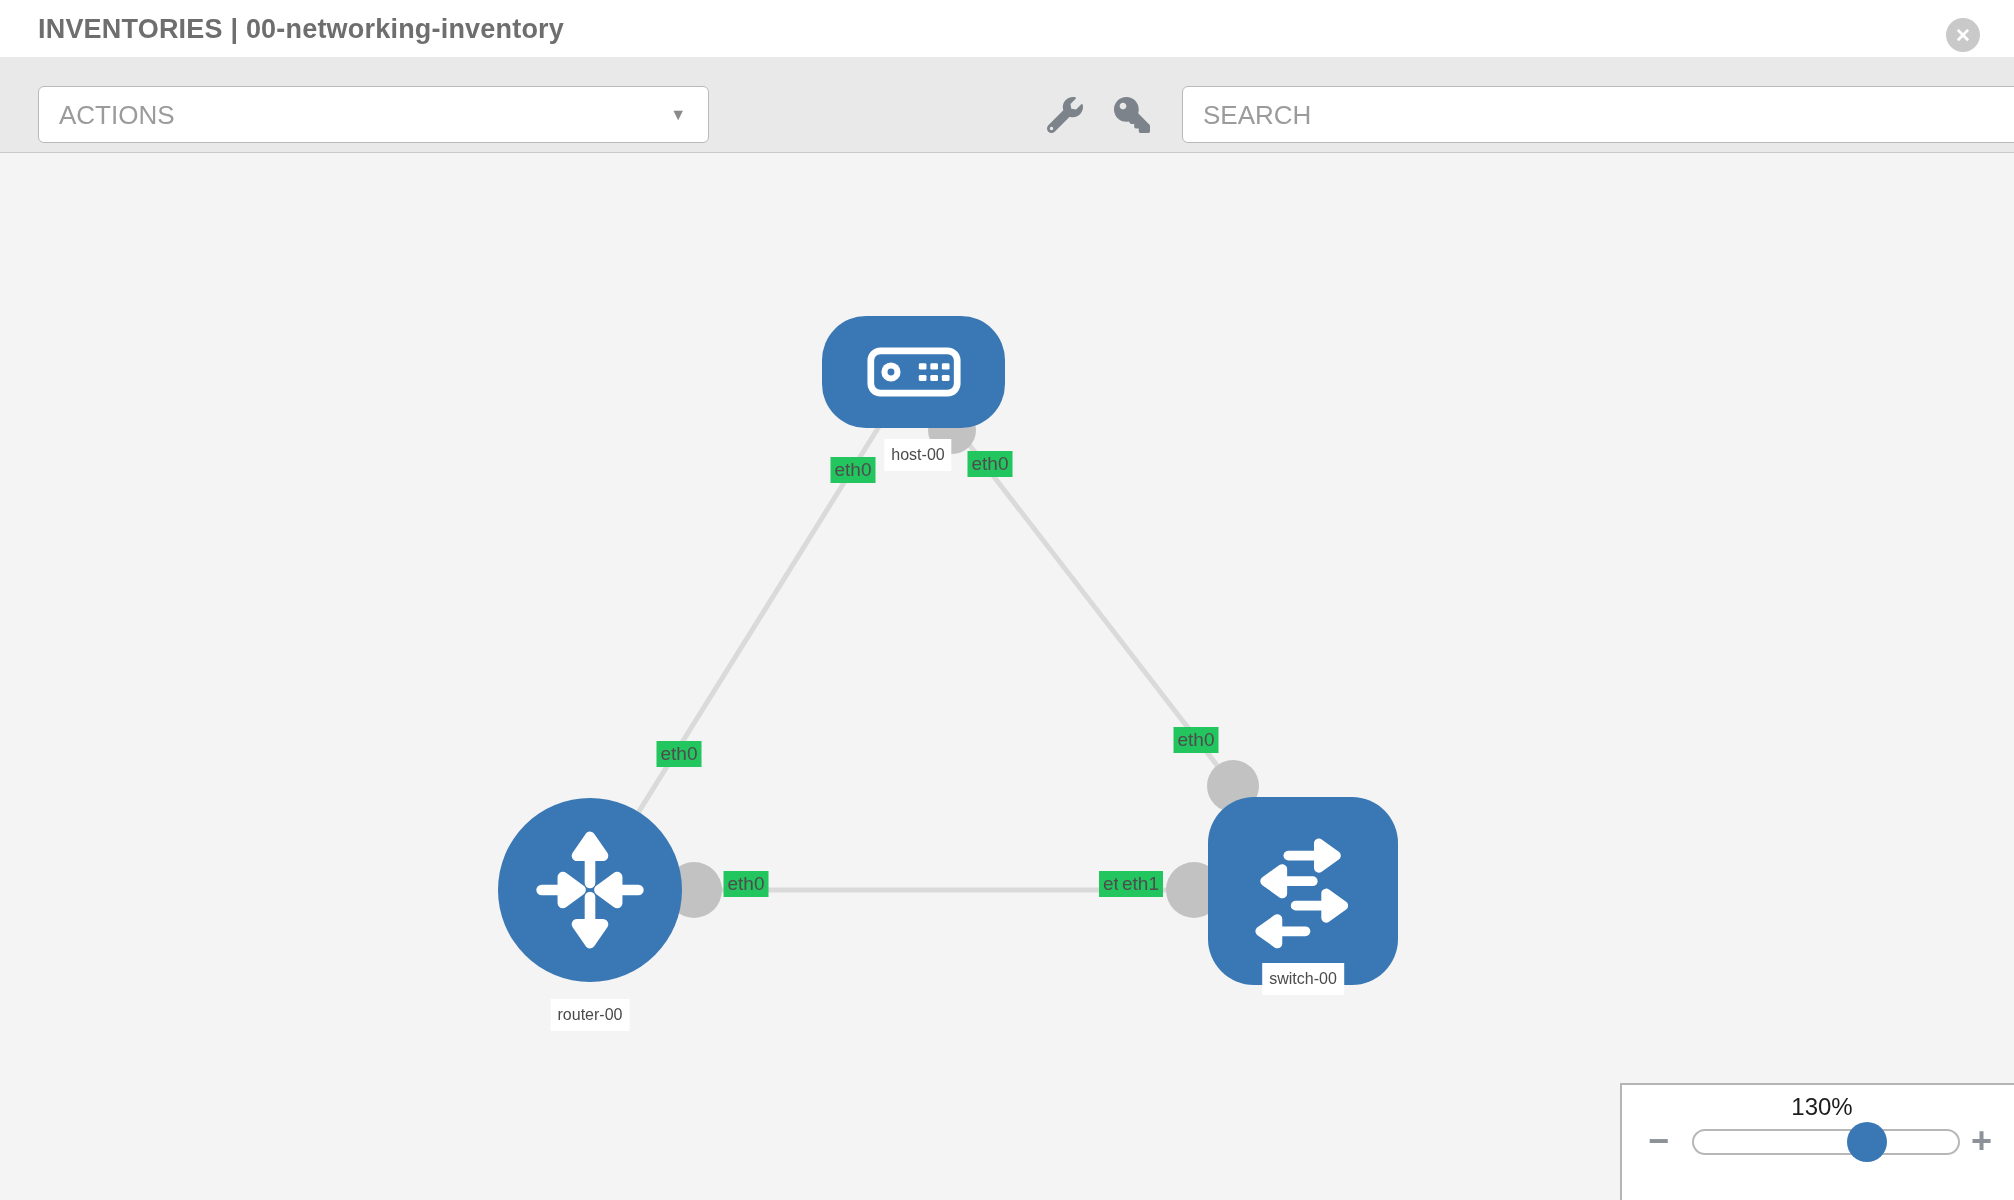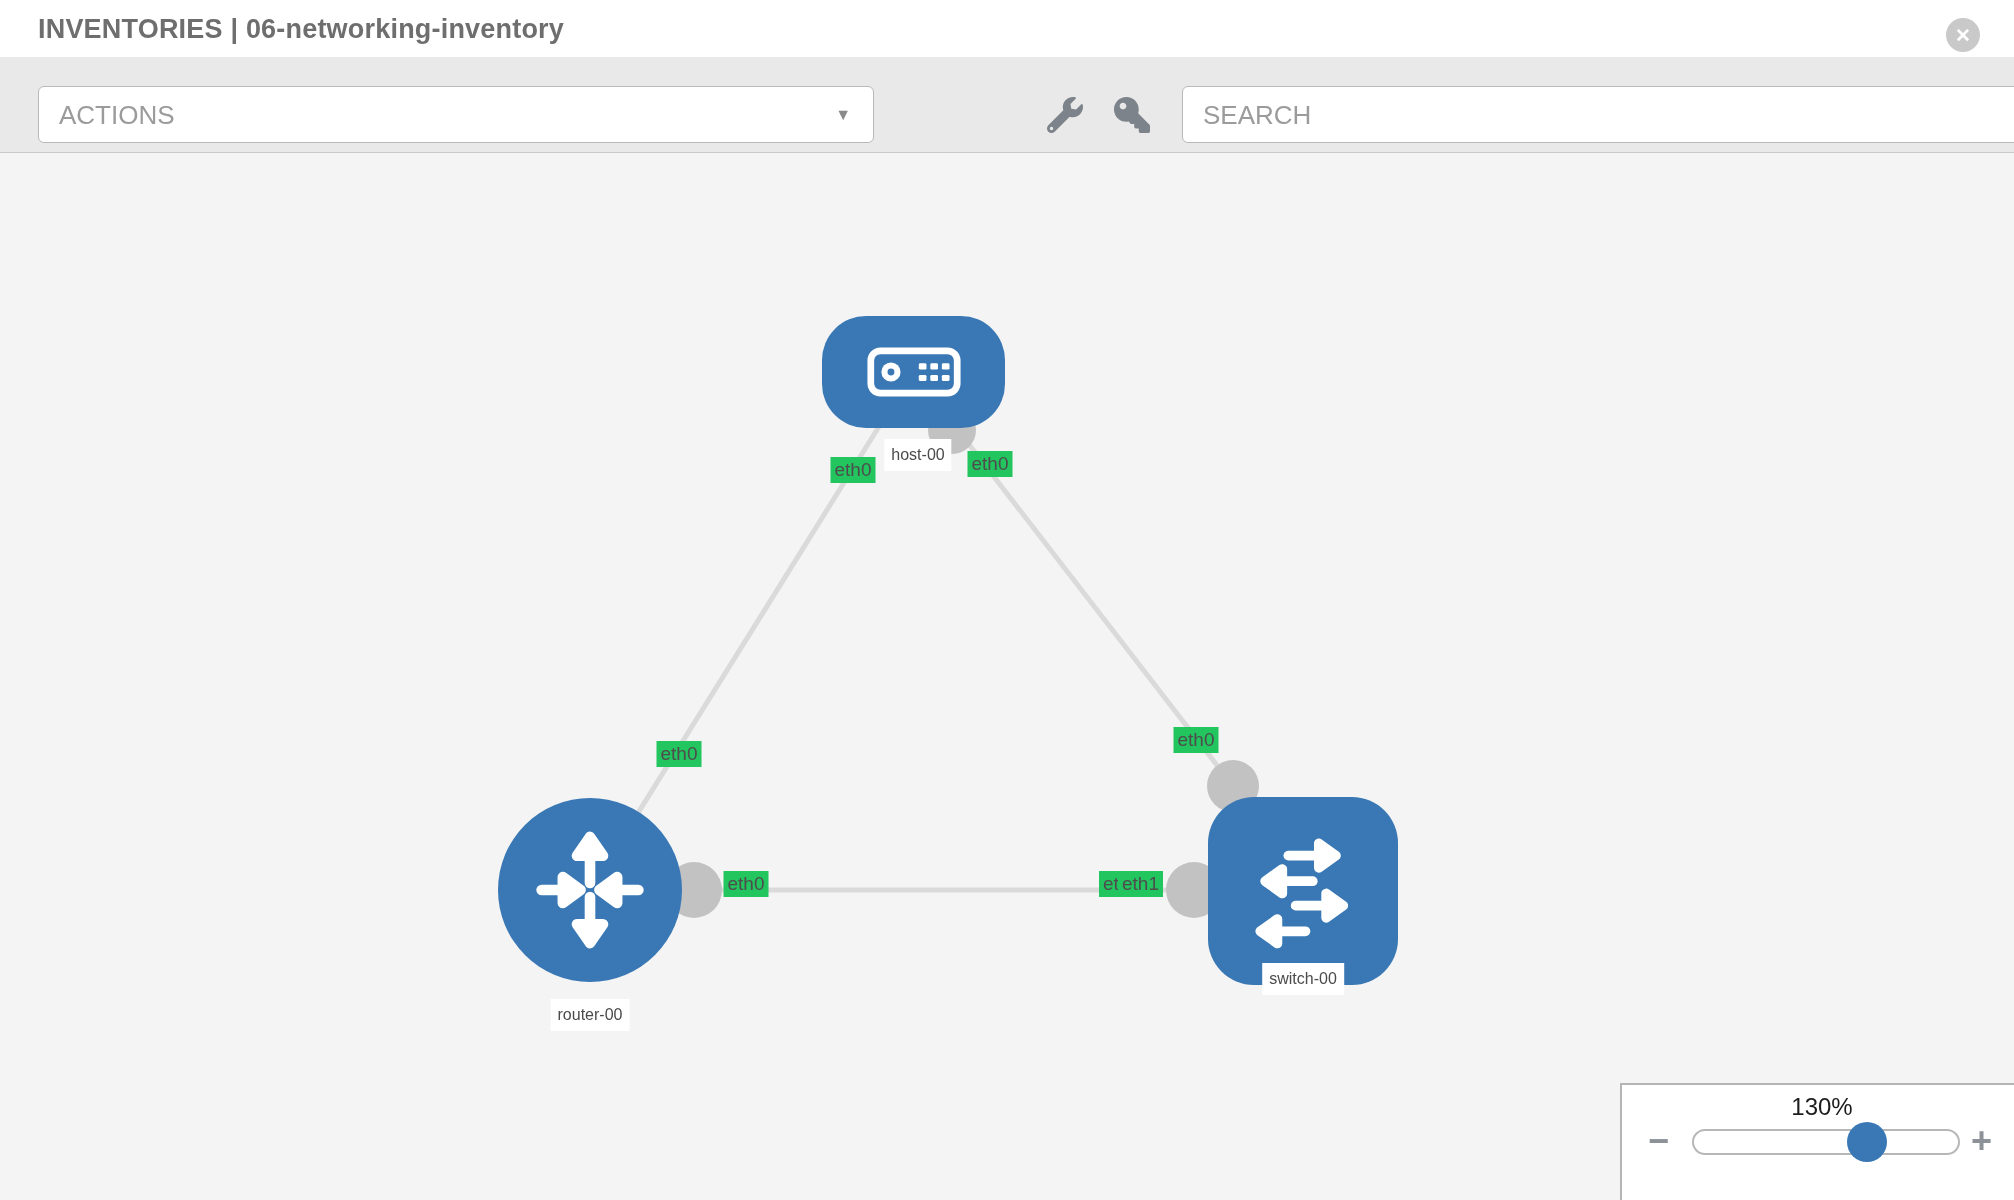--- a/index.html
+++ b/index.html
@@ -16,21 +16,21 @@
 
   
   .toolbar { position:absolute; left:0; top:57px; width:2014px; height:96px;
              background:#e9e9e9; border-bottom:1px solid #c9c9c9; }
   .select-box { position:absolute; top:29px; height:57px; background:#fff;
                 border:1px solid #b9b9b9; border-radius:6px; }
   .select-box .ph { position:absolute; left:20px; top:50%; transform:translateY(-50%);
                     font-size:26px; color:#9b9b9b; }
   .select-box .caret { position:absolute; right:22px; top:50%; transform:translateY(-50%);
                        font-size:16px; color:#8a8a8a; }
-  .actions-box { left:38px;  width:836px; }
+  .actions-box { left:38px;  width:671px; }
   .search-box  { left:1182px; width:907px; }
   .tool-icon { position:absolute; top:40px; width:36px; height:36px; cursor:pointer; }
   .tool-icon svg { width:100%; height:100%; fill:#7c838a; }
   .wrench-pos { left:1047px; }
   .key-pos    { left:1114px; }
 
   
   .canvas { position:absolute; left:0; top:153px; width:2014px; height:1047px;
             background:#f4f4f4; overflow:hidden; }
   .edges { position:absolute; left:0; top:0; z-index:1; }
@@ -63,21 +63,21 @@
   .zoom-plus  { left:349px; }
   .zoom-track { position:absolute; left:70px; top:44px; width:268px; height:26px;
                 border:2px solid #b7b7b7; border-radius:13px; background:#fff; cursor:pointer; }
   .zoom-thumb { position:absolute; left:153px; top:-9px; width:40px; height:40px;
                 border-radius:50%; background:#3978b4; cursor:grab; }
 </style>
 </head>
 <body>
 
 <div class="header">
-  <div class="header-title">INVENTORIES | 06-networking-inventory</div>
+  <div class="header-title">INVENTORIES | 00-networking-inventory</div>
   <div class="close-btn">
     <span>✕</span>
   </div>
 </div>
 
 <div class="toolbar">
 
   <div class="select-box actions-box">
     <span class="ph">ACTIONS</span>
     <span class="caret">▼</span>

